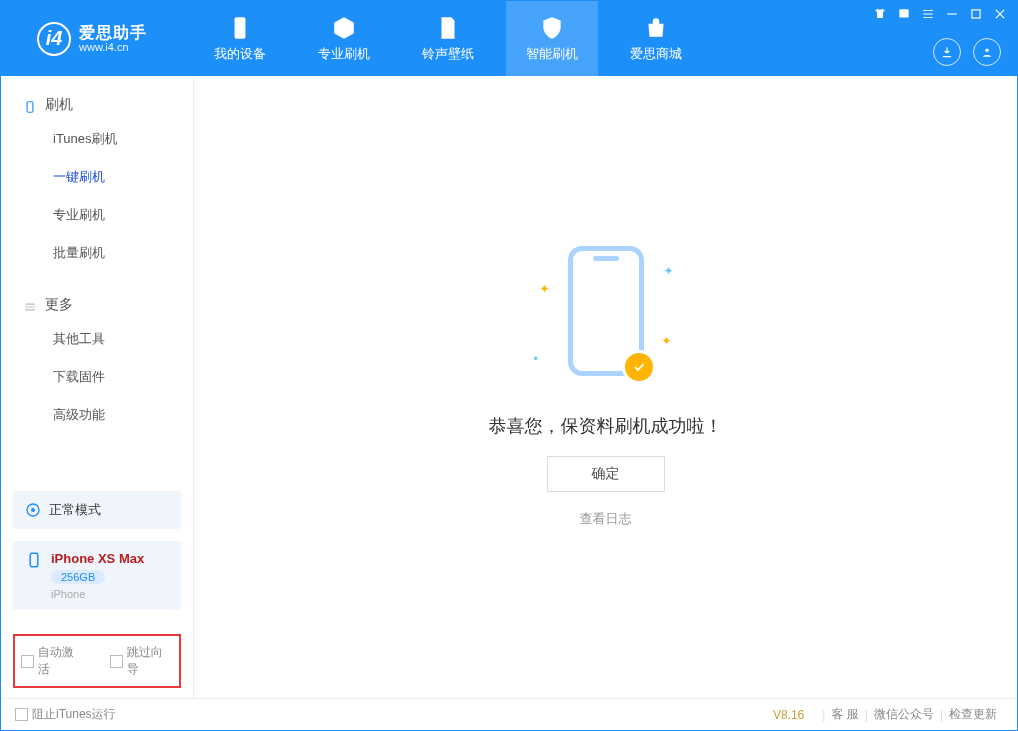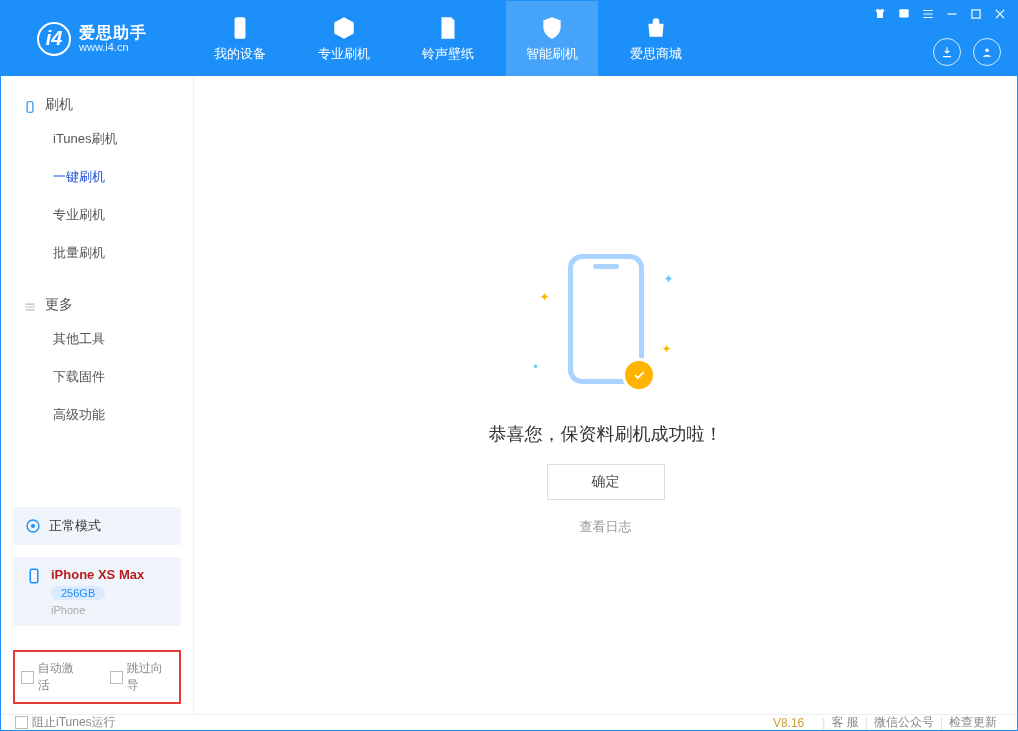--- a/index.html
+++ b/index.html
@@ -52,21 +52,21 @@
   .phone:before{content:"";position:absolute;top:5px;left:50%;transform:translateX(-50%);width:26px;height:5px;background:#aad3ff;border-radius:3px;}
   .badge { position:absolute; right:40px; bottom:12px; width:34px;height:34px;background:#ffb400;border-radius:50%;display:flex;align-items:center;justify-content:center;border:3px solid #fff; }
   .badge svg{width:14px;height:14px;fill:#fff;}
   .sparkle{position:absolute;color:#ffb400;font-size:12px;}
   .sp1{left:24px;top:36px;} .sp2{right:22px;top:18px;color:#6cc5ff;} .sp3{left:18px;bottom:30px;color:#6cc5ff;} .sp4{right:24px;bottom:48px;}
   .success-text{font-size:18px;color:#333;}
   .ok-btn{border:1px solid #ddd;background:#fff;padding:8px 44px;font-size:14px;color:#555;cursor:pointer;}
   .log-link{color:#999;font-size:13px;cursor:pointer;}
 
   
-  .footer { height:16px; border-top:1px solid #eee; display:flex; align-items:center; padding:0 14px; font-size:12px; color:#888; }
+  .footer { height:32px; border-top:1px solid #eee; display:flex; align-items:center; padding:0 14px; font-size:12px; color:#888; }
   .footer .chk{color:#888;}
   .footer-spacer{flex:1;}
   .footer .ver{color:#c8a13a;margin-right:18px;}
   .footer a{color:#888;text-decoration:none;margin:0 6px;cursor:pointer;}
   .footer .sep{color:#ddd;}
 </style>
 </head>
 <body>
 
 <div class="header">

